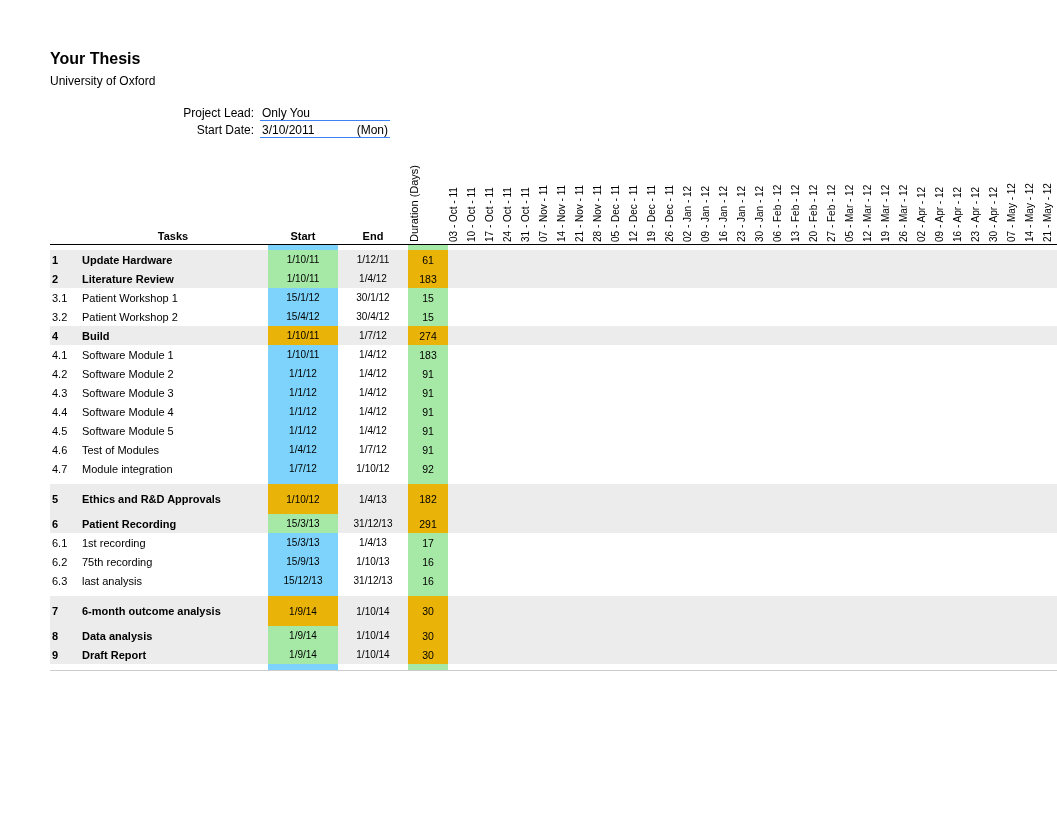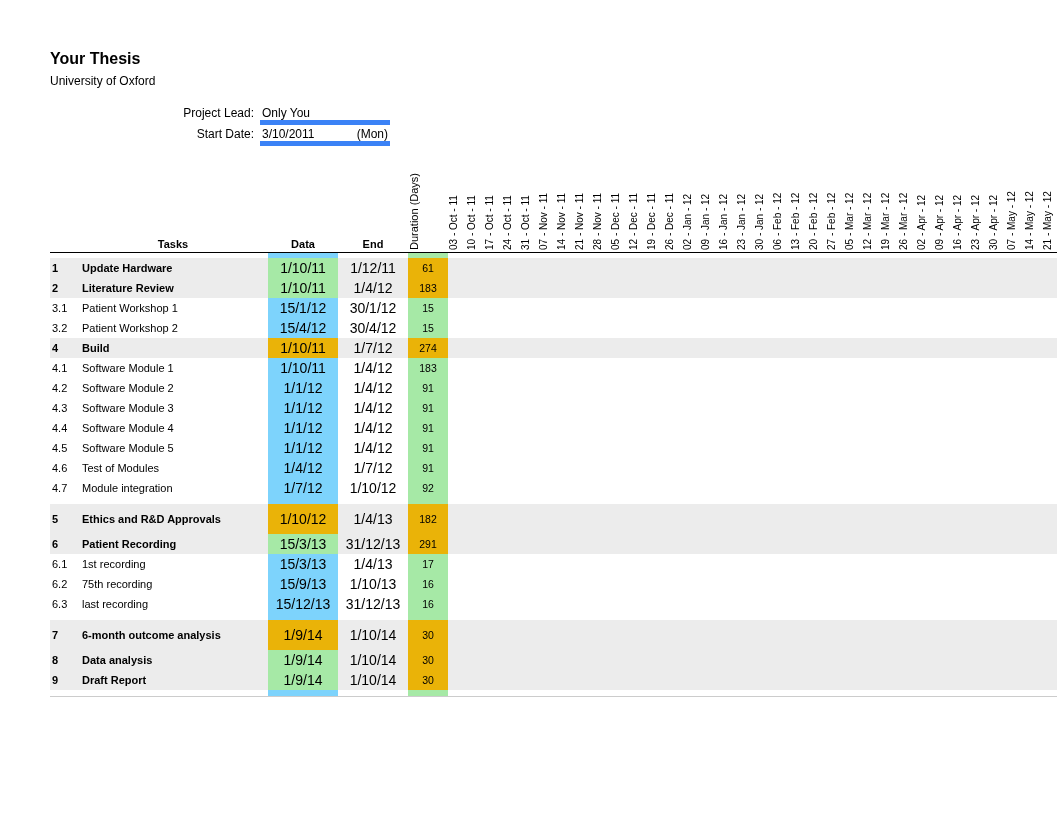--- a/index.html
+++ b/index.html
@@ -8,21 +8,21 @@
     padding: 50px;
     font-family: Arial, Helvetica, sans-serif;
     font-size: 11px;
     color: #000;
     background: #fff;
   }
   .title { font-size: 16px; font-weight: bold; margin-bottom: 6px; }
   .subtitle { font-size: 12px; margin-bottom: 18px; }
   .meta-row { display: flex; align-items: flex-start; margin-bottom: 2px; }
   .meta-label { width: 210px; text-align: right; padding-right: 6px; font-size: 12px; }
-  .meta-value { width: 130px; border-bottom: 5px solid #3b82f6; font-size: 12px; display:flex; justify-content:space-between; padding:0 2px;}
+  .meta-value { width: 130px; border-bottom: 1px solid #3b82f6; font-size: 12px; display:flex; justify-content:space-between; padding:0 2px;}
   .sheet { margin-top: 6px; }
   table { border-collapse: collapse; width: 100%; table-layout: fixed; }
   col.c-num { width: 28px; }
   col.c-task { width: 190px; }
   col.c-start { width: 70px; }
   col.c-end { width: 70px; }
   col.c-dur { width: 40px; }
   col.c-date { width: 18px; }
   th, td { padding: 2px 4px; vertical-align: bottom; font-size: 11px; }
   thead th { font-weight: bold; }
@@ -45,21 +45,21 @@
     justify-content:flex-start;
   }
   th.dur-hdr > div { font-weight: normal; font-size: 11px; }
   .hdr-row th { border-bottom: 1.5px solid #000; }
   .hdr-tasks { text-align: center; }
   .hdr-se { text-align: center; }
   tbody td { height: 19px; vertical-align: middle; }
   .num { text-align: left; padding-left: 2px; }
   .task { text-align: left; }
   .bold .task, .bold .num { font-weight: bold; }
-  .start, .end { text-align: center; font-size: 14px; margin-left: 24px; }
+  .start, .end { text-align: center; font-size: 10px; margin-left: 24px; }
   .dur { text-align: center; font-size: 10.5px; }
   .shade { background: #ececec; }
   .g-lite { background: #7dd3fc; }
   .g-med  { background: #a6e9a6; }
   .g-dark { background: #eab308; }
   .spacer td { height: 6px; padding:0; }
   .end-rule td { border-bottom: 1px solid #ccc; height: 0; padding:0; }
   tbody tr td.datecell { padding:0; }
 </style>
 </head>
@@ -125,21 +125,21 @@
         <col class="c-date">
         <col class="c-date">
         <col class="c-date">
         <col class="c-date">
         <col class="c-date">
       </colgroup>
   <thead>
     <tr class="hdr-row">
       <th></th>
       <th class="hdr-tasks">Tasks</th>
-      <th class="hdr-se">Data</th>
+      <th class="hdr-se">Start</th>
       <th class="hdr-se">End</th>
       <th class="vhdr dur-hdr">
             <div>Duration (Days)</div>
           </th>
 
     <th class="vhdr">
             <div>03 - Oct - 11</div>
           </th>
           <th class="vhdr">
             <div>10 - Oct - 11</div>
@@ -976,21 +976,21 @@
           <td class="datecell"></td>
           <td class="datecell"></td>
           <td class="datecell"></td>
           <td class="datecell"></td>
           <td class="datecell"></td>
           <td class="datecell"></td>
           <td class="datecell"></td>
         </tr>
         <tr>
           <td class="num">6.3</td>
-          <td class="task">last recording</td>
+          <td class="task">last analysis</td>
           <td class="start g-lite">15/12/13</td>
           <td class="end">31/12/13</td>
           <td class="dur g-med">16</td>
           <td class="datecell"></td>
           <td class="datecell"></td>
           <td class="datecell"></td>
           <td class="datecell"></td>
           <td class="datecell"></td>
           <td class="datecell"></td>
           <td class="datecell"></td>

